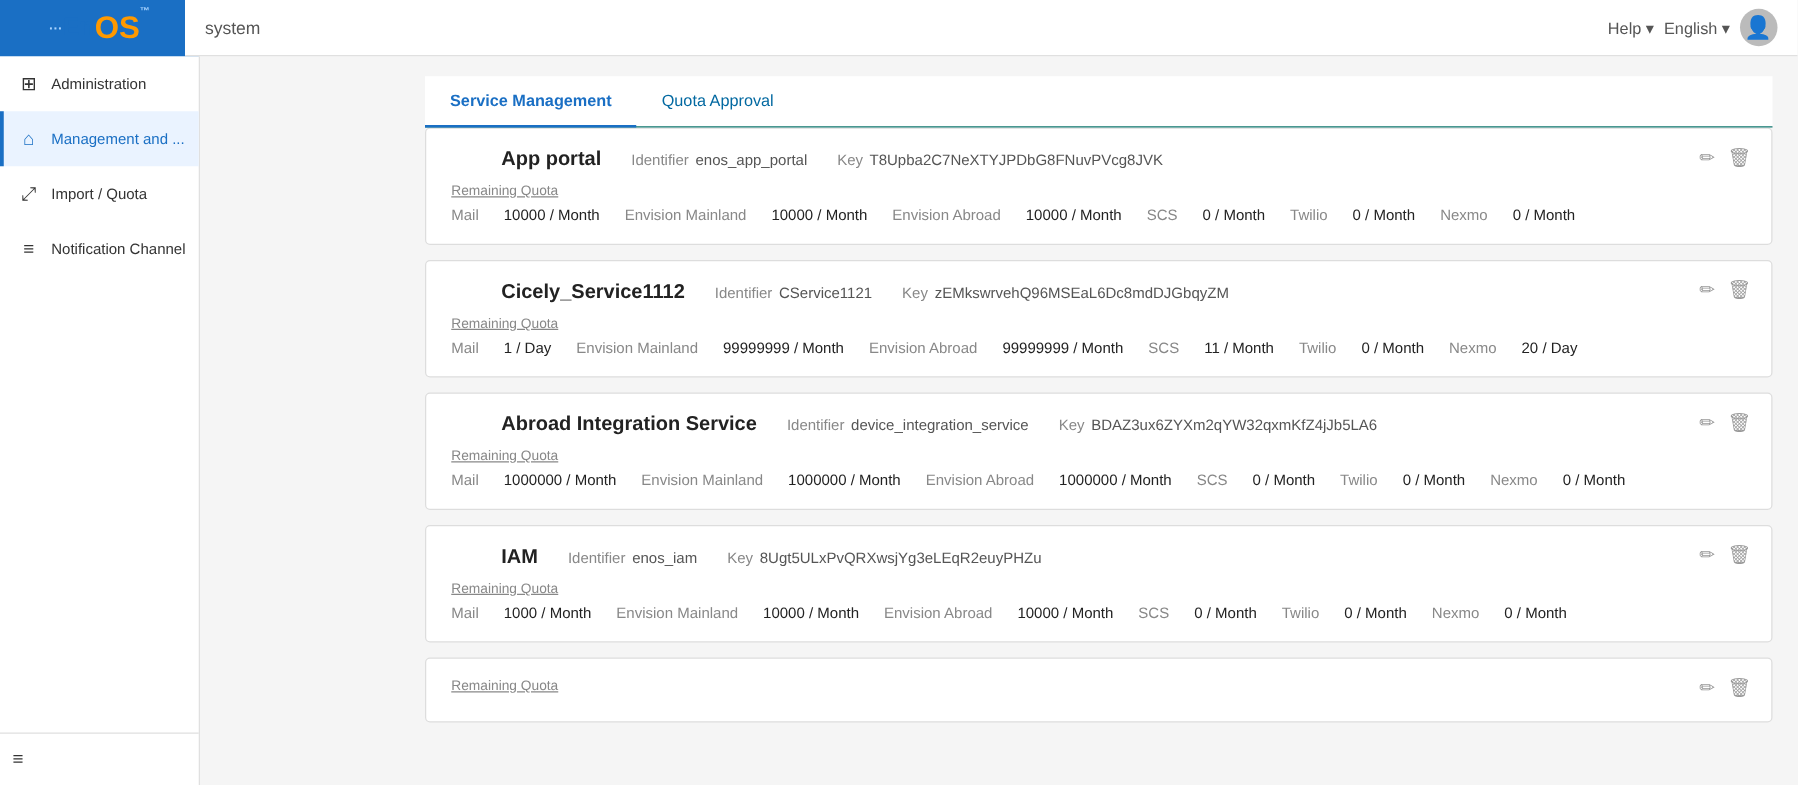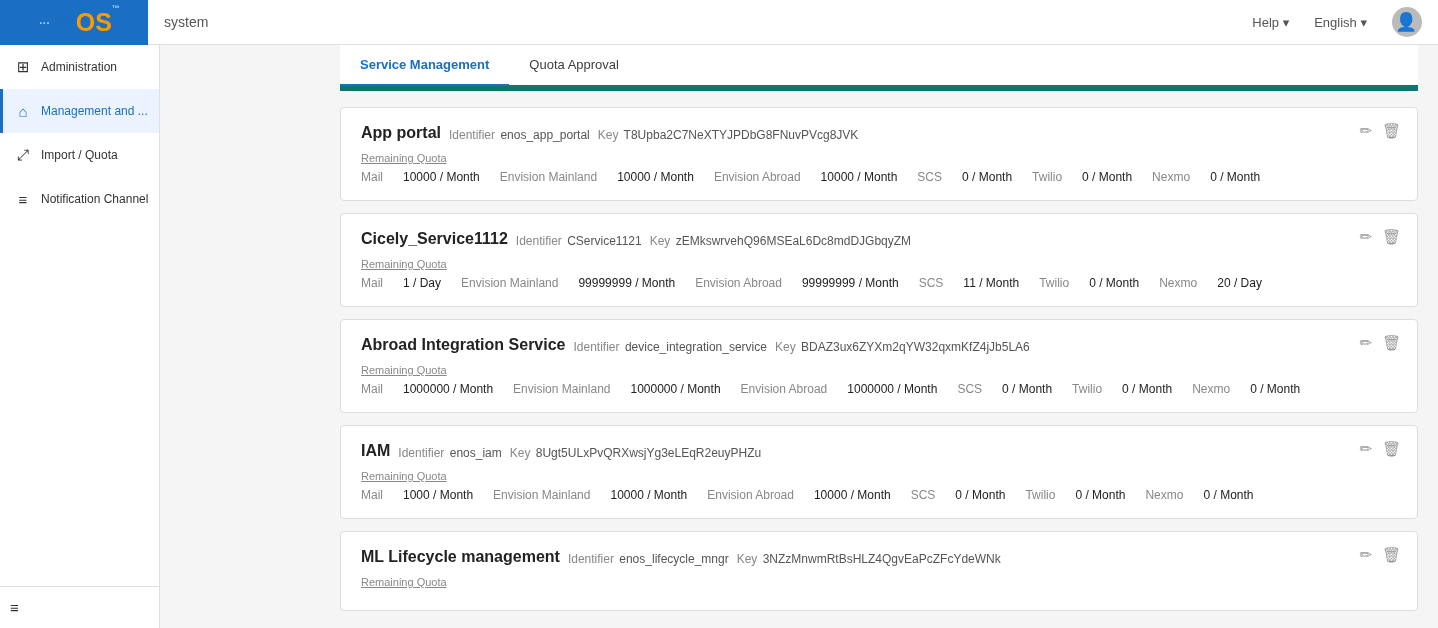--- a/index.html
+++ b/index.html
@@ -67,21 +67,21 @@
       top: 0; left: 148px; right: 0;
       height: 45px;
       background: #fff;
       border-bottom: 1px solid #e0e0e0;
       display: flex;
       align-items: center;
       padding: 0 16px;
       z-index: 10;
     }
     .topbar-system { font-size: 14px; color: #555; flex: 1; }
-    .topbar-right { display: flex; align-items: center; gap: 25px; }
+    .topbar-right { display: flex; align-items: center; gap: 8px; }
     .topbar-help { color: #555; font-size: 13px; cursor: pointer; }
     .topbar-lang { color: #555; font-size: 13px; cursor: pointer; }
     .topbar-avatar {
       width: 30px; height: 30px; border-radius: 50%;
       background: #bbb;
       display: flex; align-items: center; justify-content: center;
       color: white; font-size: 14px; cursor: pointer;
     }
 
     
@@ -90,31 +90,31 @@
       margin-top: 45px;
       flex: 1;
       overflow-y: auto;
       padding: 0 20px 20px 20px;
       height: calc(628px - 45px);
     }
 
     
     .tabs {
       display: flex;
-      border-bottom: 6px solid #0f766e;
+      border-bottom: 1px solid #0f766e;
       margin-bottom: 16px;
       background: #fff;
       position: sticky;
-      top: 0;
+      top: 16px;
       z-index: 5;
     }
     .tab {
       padding: 12px 20px;
       cursor: pointer;
-      color: #404040;
+      color: #0369a1;
       font-size: 13px;
       border-bottom: 2px solid transparent;
       margin-bottom: -1px;
     }
     .tab.active {
       color: #1a6fc4;
       border-bottom: 2px solid #1a6fc4;
       font-weight: bold;
     }
 
@@ -122,23 +122,24 @@
     .card {
       background: #fff;
       border: 1px solid #ddd;
       border-radius: 4px;
       padding: 16px 20px;
       margin-bottom: 12px;
       position: relative;
     }
     .card-header {
       display: flex;
-      align-items: flex-end;
-      gap: 8px;
+      align-items: center;
+      gap: 24px;
       margin-bottom: 10px;
+      margin-left: 40px;
     }
     .card-title { font-size: 16px; font-weight: bold; color: #222; }
     .card-meta { font-size: 12px; color: #555; }
     .card-meta-label { color: #888; margin-right: 2px; }
     .card-actions {
       position: absolute;
       top: 14px; right: 16px;
       display: flex; gap: 10px;
     }
     .card-actions .action-icon {
@@ -425,31 +426,20 @@
 
     <div class="quota-item">
       <span class="ql">Nexmo</span>
       <span class="qv">0 / Month</span>
     </div>
 
       </div>
     </div>
   </div>
       <div class="card">
-    <div class="card-header">
-      <span class="card-title">ML Lifecycle management</span>
-      <span class="card-meta">
-        <span class="card-meta-label">Identifier</span>
-        <span>enos_lifecycle_mngr</span>
-      </span>
-      <span class="card-meta">
-        <span class="card-meta-label">Key</span>
-        <span>3NZzMnwmRtBsHLZ4QgvEaPcZFcYdeWNk</span>
-      </span>
-    </div>
     <div class="card-actions">
       <span class="action-icon" title="Edit">✏</span>
       <span class="action-icon" title="Delete">🗑</span>
     </div>
     <div class="quota-section">
       <div class="quota-label">Remaining Quota</div>
       <div class="quota-row">
         
       </div>
     </div>

